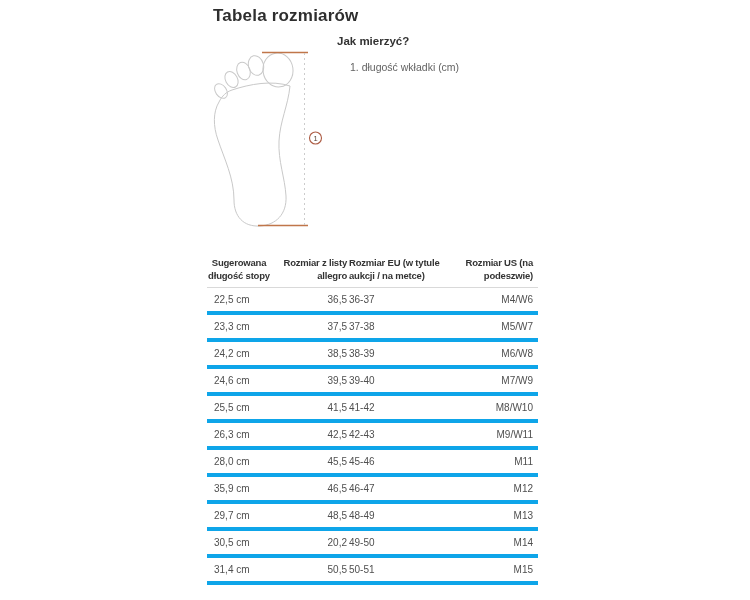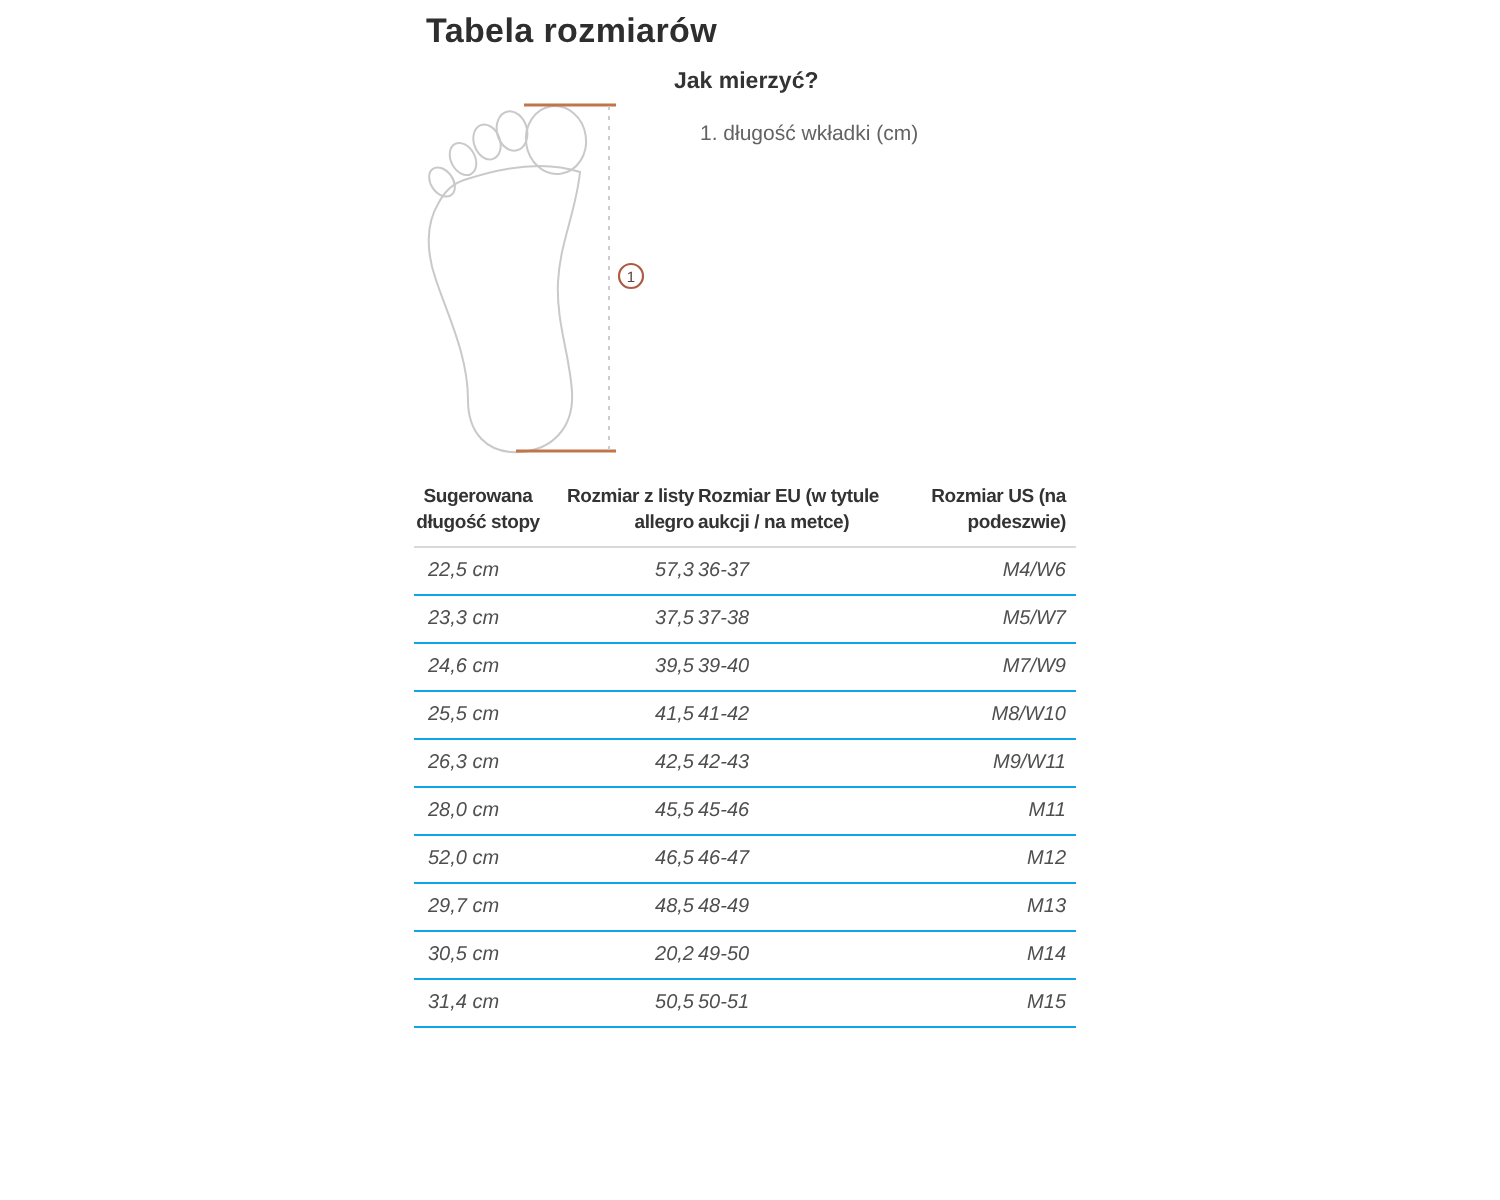--- a/index.html
+++ b/index.html
@@ -14,32 +14,32 @@
   .figure { position:absolute; left:210px; top:46px; width:118px; height:186px; }
   .measure-heading {
     position:absolute; left:337px; top:35px;
     font-size:11.5px; font-weight:bold; color:#333333;
   }
   .measure-step {
     position:absolute; left:350px; top:61px;
     font-size:10.5px; color:#636363;
   }
   table.size-table {
-    position:absolute; left:207px; top:236px; width:322px;
+    position:absolute; left:207px; top:250px; width:322px;
     border-collapse:collapse; table-layout:fixed;
   }
   .size-table th {
     font-size:9.5px; font-weight:bold; color:#333333;
     letter-spacing:-0.2px; line-height:13px;
     vertical-align:bottom; padding:6px 0 5px 0;
     border-bottom:1px solid #d9d9d9;
   }
   .size-table td {
     font-size:10px; color:#4f4f4f; height:23px;
-    border-bottom:1px solid #0ea5e9; padding:0;font-style:italic;
+    border-bottom:4px solid #0ea5e9; padding:0;
   }
   .size-table .c0 { width:64px; }
   .size-table .c1 { width:76px; }
   .size-table .c2 { width:106px; }
   .size-table .c3 { width:76px; }
   .size-table th.c0 { text-align:center; }
   .size-table td.c0 { text-align:left; padding-left:7px; }
   .size-table th.c1, .size-table td.c1 { text-align:right; padding-right:2px; }
   .size-table th.c2, .size-table td.c2 { text-align:left; padding-right:2px; }
   .size-table th.c3, .size-table td.c3 { text-align:right; padding-right:5px; }
@@ -88,29 +88,35 @@
       <tr>
         <th class="c0">Sugerowana długość stopy</th>
         <th class="c1">Rozmiar z listy allegro</th>
         <th class="c2">Rozmiar EU (w tytule aukcji / na metce)</th>
         <th class="c3">Rozmiar US (na podeszwie)</th>
       </tr>
     </thead>
     <tbody>
         <tr>
           <td class="c0">22,5 cm</td>
-          <td class="c1">57,3</td>
+          <td class="c1">36,5</td>
           <td class="c2">36-37</td>
           <td class="c3">M4/W6</td>
         </tr>
         <tr>
           <td class="c0">23,3 cm</td>
           <td class="c1">37,5</td>
           <td class="c2">37-38</td>
           <td class="c3">M5/W7</td>
+        </tr>
+        <tr>
+          <td class="c0">24,2 cm</td>
+          <td class="c1">38,5</td>
+          <td class="c2">38-39</td>
+          <td class="c3">M6/W8</td>
         </tr>
         <tr>
           <td class="c0">24,6 cm</td>
           <td class="c1">39,5</td>
           <td class="c2">39-40</td>
           <td class="c3">M7/W9</td>
         </tr>
         <tr>
           <td class="c0">25,5 cm</td>
           <td class="c1">41,5</td>
@@ -123,21 +129,21 @@
           <td class="c2">42-43</td>
           <td class="c3">M9/W11</td>
         </tr>
         <tr>
           <td class="c0">28,0 cm</td>
           <td class="c1">45,5</td>
           <td class="c2">45-46</td>
           <td class="c3">M11</td>
         </tr>
         <tr>
-          <td class="c0">52,0 cm</td>
+          <td class="c0">35,9 cm</td>
           <td class="c1">46,5</td>
           <td class="c2">46-47</td>
           <td class="c3">M12</td>
         </tr>
         <tr>
           <td class="c0">29,7 cm</td>
           <td class="c1">48,5</td>
           <td class="c2">48-49</td>
           <td class="c3">M13</td>
         </tr>

